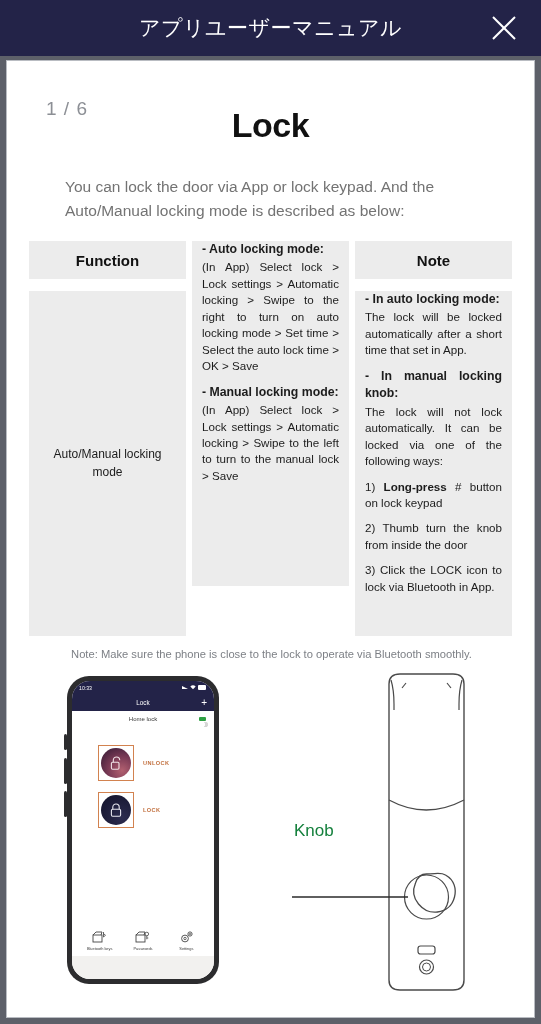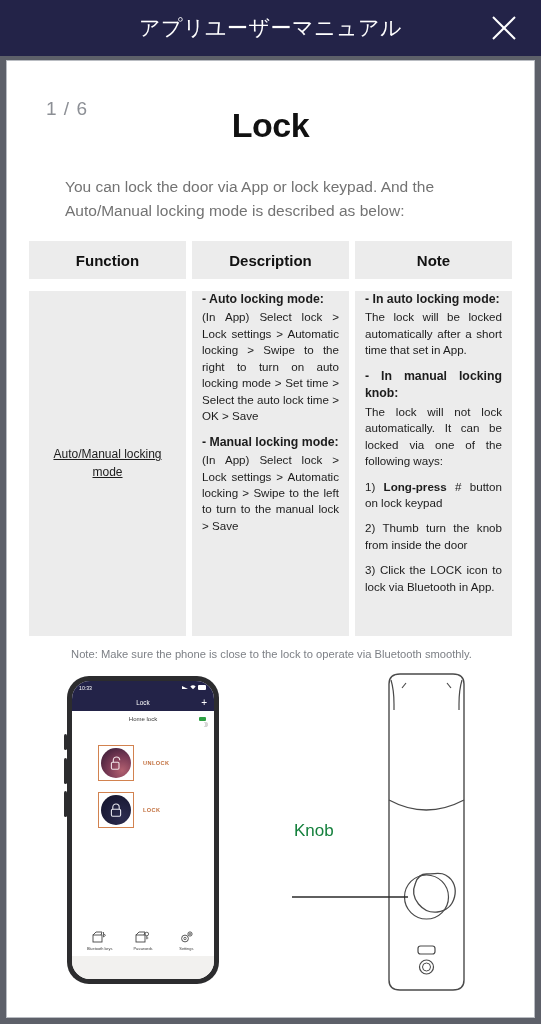--- a/index.html
+++ b/index.html
@@ -71,21 +71,21 @@
   .td {
     background: #ececec;
     padding: 0 10px;
     font-size: 11.6px; line-height: 1.42;
     color: #1c1c1c;
     text-align: justify;
     min-height: 345px;
   }
   .td.center {
     display: flex; align-items: center; justify-content: center;
-    text-align: center; font-size: 12px; line-height: 1.45; text-decoration: underline;
+    text-align: center; font-size: 12px; line-height: 1.45;
   }
   .td p { margin: 0 0 9px 0; }
   .td p:last-child { margin-bottom: 0; }
   .td .hd { font-weight: bold; font-size: 12.3px; display: block; margin-bottom: 1px; }
   .td .b { font-weight: bold; }
 
   .tbl-note {
     margin: 12px 30px 0 32px;
     font-size: 11.2px; color: #7d8086; text-align: center;
   }
@@ -193,21 +193,20 @@
   <div class="intro">You can lock the door via App or lock keypad. And the Auto/Manual locking mode is described as below:</div>
 
   <div class="tbl">
 
     <div class="col">
       <div class="th">Function</div>
       <div class="td center">Auto/Manual locking mode</div>
     </div>
 
     <div class="col">
-      <div class="th">Description</div>
       <div class="td">
         <p>
           <span class="hd">- Auto locking mode:</span>
           <span>(In App) Select lock &gt; Lock settings &gt; Automatic locking &gt; Swipe to the right to turn on auto locking mode &gt; Set time &gt; Select the auto lock time &gt; OK &gt; Save</span>
         </p>
         <p>
           <span class="hd">- Manual locking mode:</span>
           <span>(In App) Select lock &gt; Lock settings &gt; Automatic locking &gt; Swipe to the left to turn to the manual lock &gt; Save</span>
         </p>
       </div>

